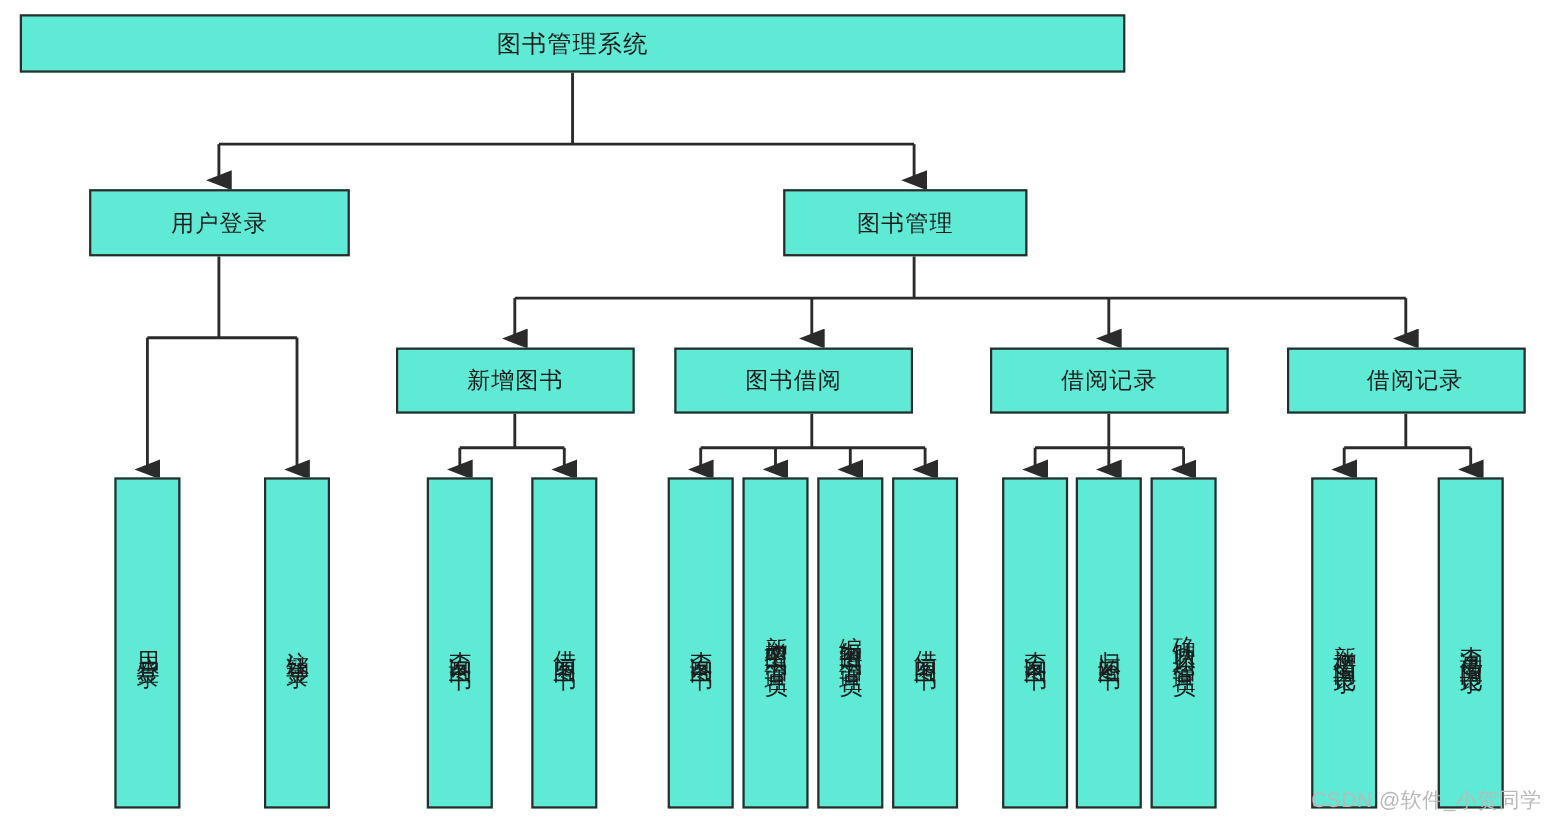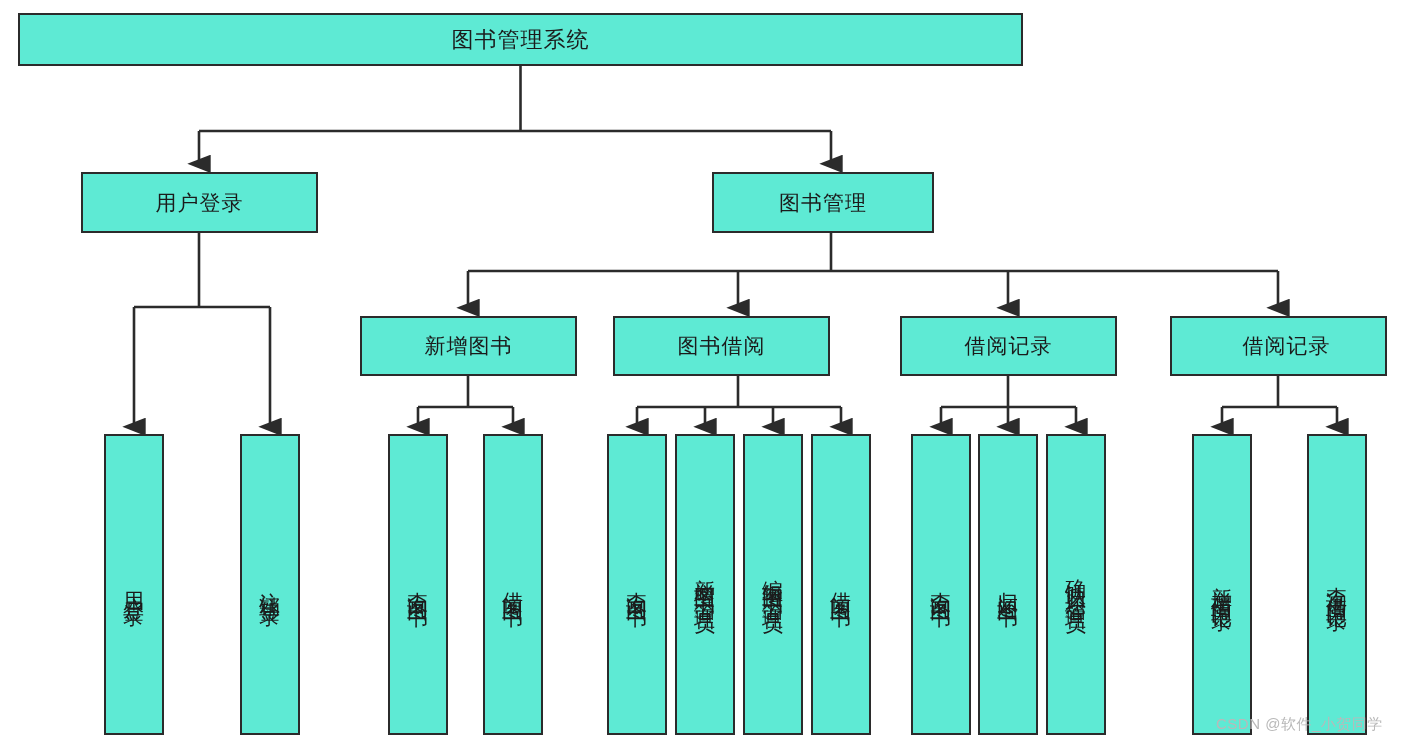--- a/index.html
+++ b/index.html
@@ -53,25 +53,24 @@
     padding-bottom: 6px;
     white-space: nowrap;
   }
   .node-v .vtext {
     writing-mode: vertical-rl;
     text-orientation: upright;
     display: block;
   }
   .watermark {
     position: absolute;
-    font-size: 15px;
+    font-size: 19px;
     color: #b9b9b9;
     white-space: nowrap;
     letter-spacing: 0.5px;
-    padding-left: 24px;
   }
 </style>
 </head>
 <body>
 
 <div id="canvas">
 
   <svg class="connectors" viewBox="0 0 1405 747">
     <defs>
       <marker id="arrowhead" markerWidth="9" markerHeight="9" refX="3.2" refY="4.5" orient="auto" markerUnits="strokeWidth">

